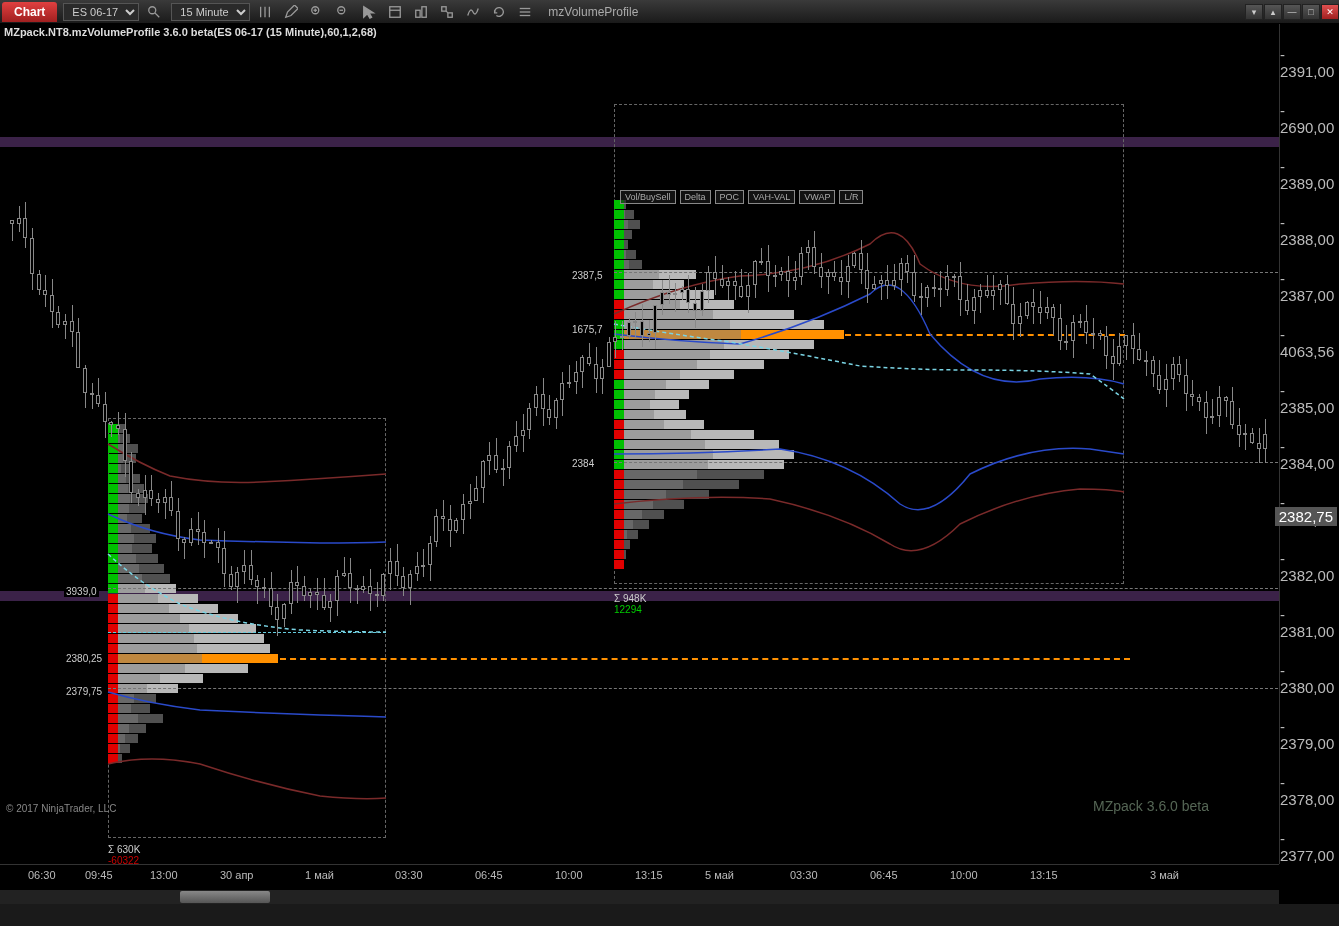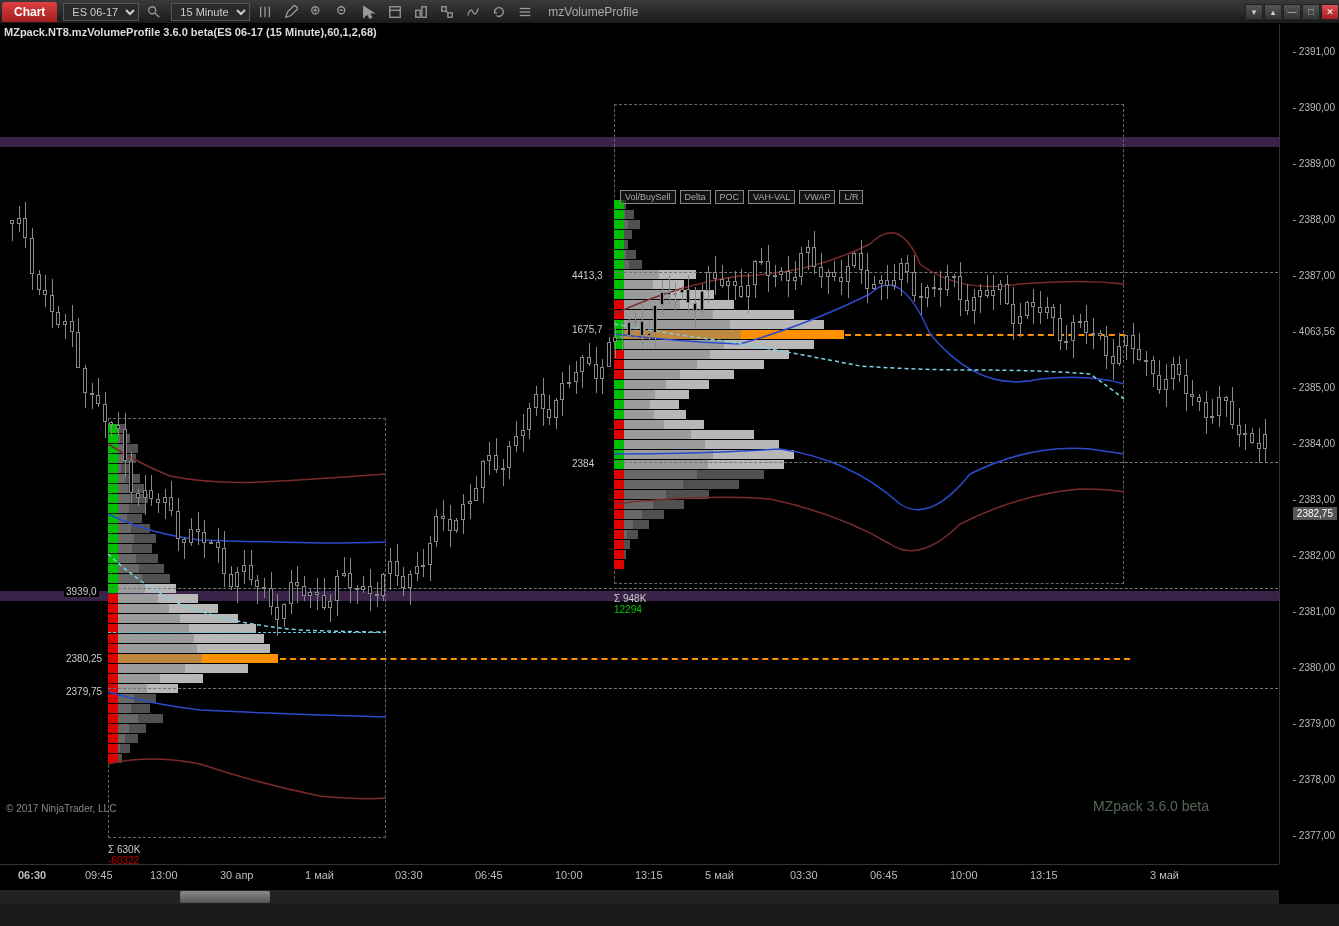--- a/index.html
+++ b/index.html
@@ -9,21 +9,21 @@
 .sel { background:#2a2a2a; color:#ccc; border:1px solid #555; font-size:11px; padding:1px 4px; margin-left:6px; height:18px; }
 .tool-icon { width:22px; height:18px; margin-left:4px; display:flex; align-items:center; justify-content:center; color:#999; cursor:pointer; }
 .tool-icon svg { width:14px; height:14px; stroke:#999; fill:none; stroke-width:1.5; }
 .ind-label { margin-left:12px; color:#aaa; font-size:12px; }
 .win-btns { margin-left:auto; display:flex; }
 .win-btn { width:18px; height:16px; background:linear-gradient(#555,#333); border:1px solid #222; margin-left:1px; display:flex; align-items:center; justify-content:center; color:#ccc; font-size:9px; }
 .win-btn.close { background:linear-gradient(#e05050,#a02020); color:#fff; }
 .chart-area { position:relative; width:1339px; height:880px; background:#000; }
 .info-bar { position:absolute; top:2px; left:4px; color:#ddd; font-size:11px; font-weight:bold; z-index:20; }
 .y-axis { position:absolute; right:0; top:0; width:60px; height:840px; border-left:1px solid #333; }
-.y-tick { position:absolute; right:4px; color:#bbb; font-size:10px; }
+.y-tick { position:absolute; right:4px; color:#bbb; font-size:15px; }
 .y-tick.live { background:#555; color:#fff; padding:1px 4px; right:2px; }
 .x-axis { position:absolute; bottom:0; left:0; width:1279px; height:40px; border-top:1px solid #333; background:#000; }
 .x-tick { position:absolute; top:4px; color:#bbb; font-size:11px; }
 .plot { position:absolute; left:0; top:0; width:1279px; height:840px; overflow:hidden; }
 .hband { position:absolute; left:0; width:100%; height:10px; background:#4a2a5a; opacity:0.8; }
 .session-box { position:absolute; border:1px dashed #666; }
 .vp-bar { position:absolute; height:9px; }
 .vp-vol { background:#505050; }
 .vp-vol2 { background:#808080; }
 .vp-poc { background:#ff9000; }
@@ -369,21 +369,21 @@
         <div class="vp-bar vp-delta-neg" style="left: 614px; top: 506px;"></div>
         <div class="vp-bar vp-vol" style="left: 614px; top: 516px; width: 16px;"></div>
         <div class="vp-bar vp-vol2" style="left: 614px; top: 516px; width: 8.8px; opacity: 0.5;"></div>
         <div class="vp-bar vp-delta-neg" style="left: 614px; top: 516px;"></div>
         <div class="vp-bar vp-vol" style="left: 614px; top: 526px; width: 12px;"></div>
         <div class="vp-bar vp-vol2" style="left: 614px; top: 526px; width: 6.6px; opacity: 0.5;"></div>
         <div class="vp-bar vp-delta-neg" style="left: 614px; top: 526px;"></div>
         <div class="vp-bar vp-vol" style="left: 614px; top: 536px; width: 8px;"></div>
         <div class="vp-bar vp-vol2" style="left: 614px; top: 536px; width: 4.4px; opacity: 0.5;"></div>
         <div class="vp-bar vp-delta-neg" style="left: 614px; top: 536px;"></div>
-        <div class="p-lbl" style="left: 570px; top: 246px;">4413,3</div>
+        <div class="p-lbl" style="left: 570px; top: 246px;">2387,5</div>
         <div class="p-lbl" style="left: 570px; top: 300px;">1675,7</div>
         <div class="p-lbl" style="left: 570px; top: 434px;">2384</div>
       </div>
     <div class="poc-line" style="left:845px;top:310px;width:280px"></div>
     <div class="hl-line" style="top:248px;left:614px;width:664px"></div>
     <div class="hl-line" style="top:438px;left:614px;width:664px"></div>
     <div class="summary" style="left:614px;top:569px">
       <div class="s1">Σ 948K</div>
       <div class="s2">12294</div>
     </div>
@@ -1174,42 +1174,42 @@
           <div class="body" style="top: 410.028px; height: 14.9147px;"></div>
         </div>
       </div>
 
     <div class="watermark">MZpack 3.6.0 beta</div>
     <div class="copyright">© 2017 NinjaTrader, LLC</div>
   </div>
 
   <div class="y-axis" id="yaxis">
       <div class="y-tick" style="top: 22px;">- 2391,00</div>
-      <div class="y-tick" style="top: 78px;">- 2390,00</div>
+      <div class="y-tick" style="top: 78px;">- 2690,00</div>
       <div class="y-tick" style="top: 134px;">- 2389,00</div>
       <div class="y-tick" style="top: 190px;">- 2388,00</div>
       <div class="y-tick" style="top: 246px;">- 2387,00</div>
       <div class="y-tick" style="top: 302px;">- 4063,56</div>
       <div class="y-tick" style="top: 358px;">- 2385,00</div>
       <div class="y-tick" style="top: 414px;">- 2384,00</div>
       <div class="y-tick" style="top: 470px;">- 2383,00</div>
       <div class="y-tick" style="top: 526px;">- 2382,00</div>
       <div class="y-tick" style="top: 582px;">- 2381,00</div>
       <div class="y-tick" style="top: 638px;">- 2380,00</div>
       <div class="y-tick" style="top: 694px;">- 2379,00</div>
       <div class="y-tick" style="top: 750px;">- 2378,00</div>
       <div class="y-tick" style="top: 806px;">- 2377,00</div>
       <div class="y-tick live" style="top: 483px;">2382,75</div>
     </div>
 
   <div class="x-axis" id="xaxis">
     <div class="scroll-track" style="bottom:0;top:auto;">
       <div class="scroll-thumb"></div>
     </div>
-  <div class="x-tick" style="left: 18px; font-weight: bold;">06:30</div>
+  <div class="x-tick" style="left: 28px;">06:30</div>
       <div class="x-tick" style="left: 85px;">09:45</div>
       <div class="x-tick" style="left: 150px;">13:00</div>
       <div class="x-tick" style="left: 220px;">30 апр</div>
       <div class="x-tick" style="left: 305px;">1 май</div>
       <div class="x-tick" style="left: 395px;">03:30</div>
       <div class="x-tick" style="left: 475px;">06:45</div>
       <div class="x-tick" style="left: 555px;">10:00</div>
       <div class="x-tick" style="left: 635px;">13:15</div>
       <div class="x-tick" style="left: 705px;">5 май</div>
       <div class="x-tick" style="left: 790px;">03:30</div>

